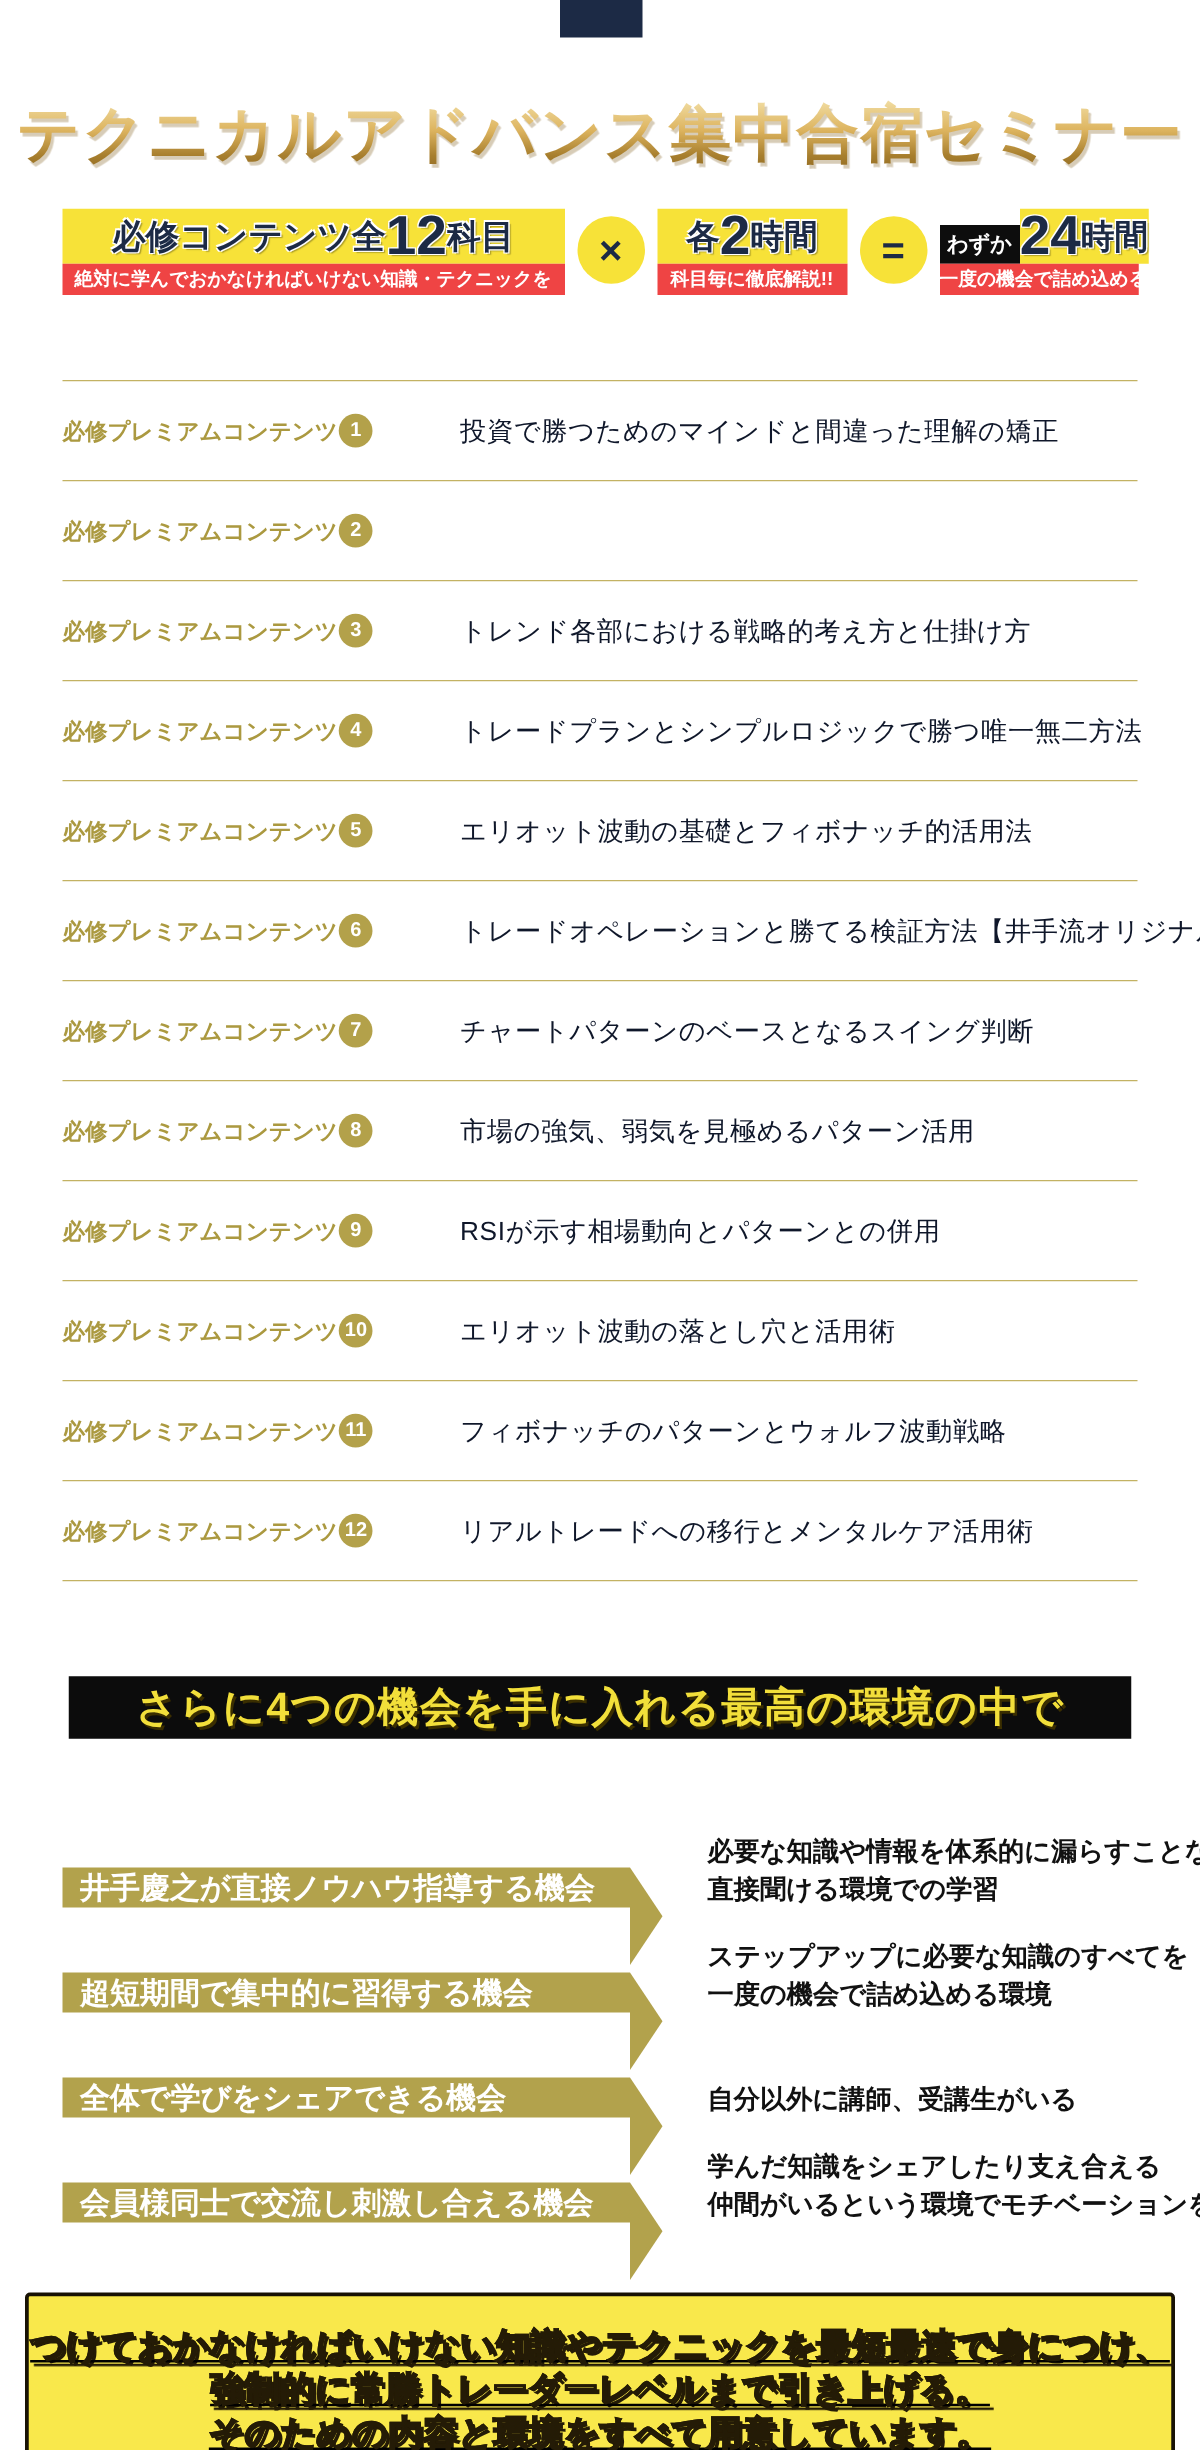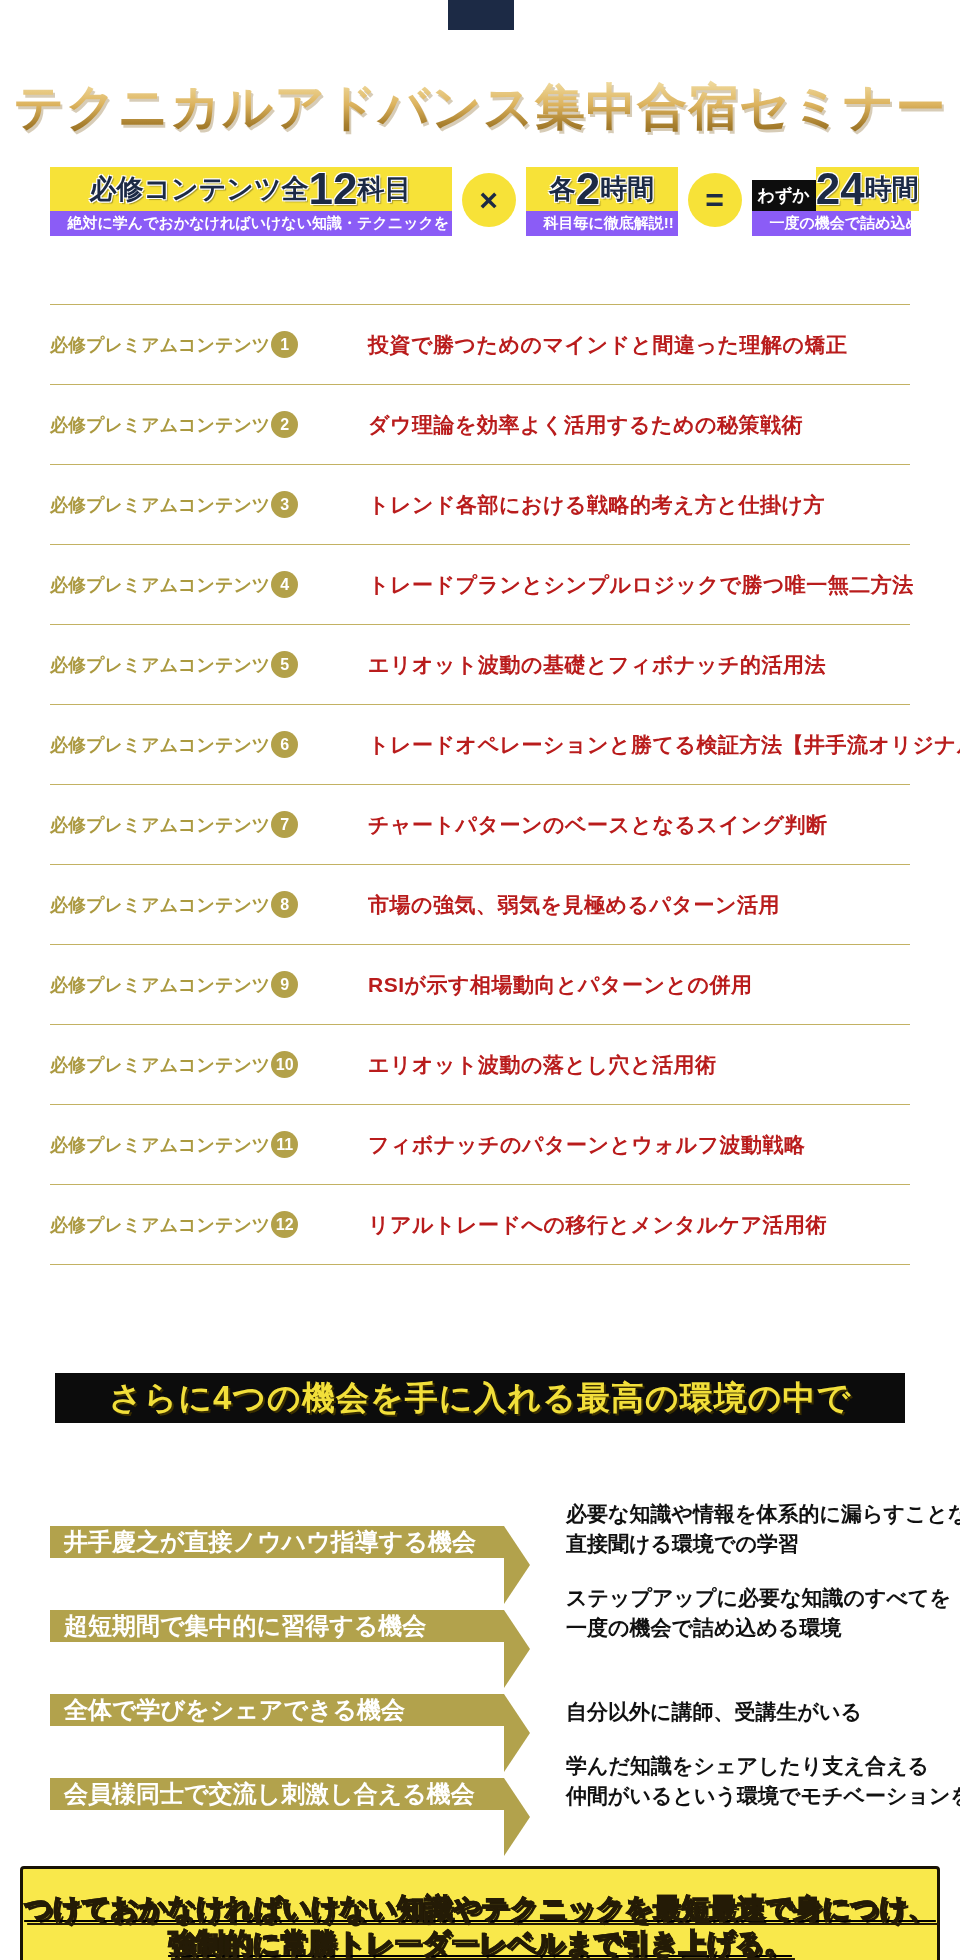--- a/index.html
+++ b/index.html
@@ -21,44 +21,44 @@
   .formula { display:flex; justify-content:center; align-items:stretch; gap:10px; margin-top:26px; height:66px; }
   .f-col { display:flex; flex-direction:column; }
   .f-col1 { width:402px; } .f-col2 { width:152px; } .f-col3 { width:159px; }
   .f-main {
     flex:1; background:#f7e238; color:#1c2a45; display:flex; align-items:center; justify-content:center;
     font-weight:900; font-size:27px; white-space:nowrap; line-height:1;
     text-shadow:-1px -1px 0 #fff,1px -1px 0 #fff,-1px 1px 0 #fff,1px 1px 0 #fff,2px 2px 1px rgba(0,0,0,.3);
   }
   .f-big { font-size:44px; line-height:1; }
   .f-sub {
-    background:#8b5cf6; color:#fff; font-weight:700; font-size:15px; text-align:center;
-    padding:3px 18px; white-space:nowrap;
+    background:#ef4444; color:#fff; font-weight:700; font-size:15px; text-align:center;
+    padding:3px 0; white-space:nowrap;
   }
   .f-op {
     width:54px; height:54px; border-radius:50%; background:#f7e238; color:#1c2a45;
     font-size:32px; font-weight:900; display:flex; align-items:center; justify-content:center; align-self:center;
   }
   .f-row3 { flex:1; display:flex; }
   .f-lead { align-self:flex-end; background:#0d0d0d; color:#fff; font-weight:700; font-size:17px; padding:4px 6px; white-space:nowrap; }
   .f-row3 .f-main { flex:1; }
 
   
   .contents-list { margin:71px 50px 0; border-bottom:1px solid #c3b263; }
   .c-row { display:flex; align-items:center; height:79px; border-top:1px solid #c3b263; }
   .c-label { display:flex; align-items:center; width:268px; flex-shrink:0; }
   .c-label-text { color:#ab9940; font-weight:bold; font-size:18px; white-space:nowrap; }
   .c-num {
     width:27px; height:27px; border-radius:50%; background:#b3a14a; color:#fff;
     font-size:16px; font-weight:bold; display:flex; align-items:center; justify-content:center; margin-left:1px; flex-shrink:0;
   }
-  .c-title { margin-left:50px; font-size:21px; font-weight:bold; color:#b91c1c; white-space:nowrap; letter-spacing:0.5px; }
-
-  
-  .opps-heading { margin:108px 55px 0; height:50px; background:#0c0c0c; display:flex; align-items:center; justify-content:center; }
+  .c-title { margin-left:50px; font-size:21px; font-weight:normal; color:#0f172a; white-space:nowrap; letter-spacing:0.5px; }
+
+  
+  .opps-heading { margin:76px 55px 0; height:50px; background:#0c0c0c; display:flex; align-items:center; justify-content:center; }
   .opps-heading span {
     color:#f2df3a; font-size:33px; font-weight:900; white-space:nowrap; letter-spacing:1px;
     text-shadow:2px 2px 0 #3a2e00;
   }
   .opps { margin:57px 50px 0; }
   .opp-row { display:flex; align-items:flex-end; height:78px; margin-bottom:6px; }
   .opp-box {
     position:relative; width:440px; flex-shrink:0; background:#b2a24c; color:#fff;
     display:flex; align-items:center; font-weight:900; font-size:24px; padding-left:14px; white-space:nowrap;
   }
@@ -129,21 +129,20 @@
         <span class="c-label-text">必修プレミアムコンテンツ</span>
         <span class="c-num">1</span>
       </div>
     <div class="c-title">投資で勝つためのマインドと間違った理解の矯正</div>
   </div>
   <div class="c-row">
     <div class="c-label">
         <span class="c-label-text">必修プレミアムコンテンツ</span>
         <span class="c-num">2</span>
       </div>
-    <div class="c-title">ダウ理論を効率よく活用するための秘策戦術</div>
   </div>
   <div class="c-row">
     <div class="c-label">
         <span class="c-label-text">必修プレミアムコンテンツ</span>
         <span class="c-num">3</span>
       </div>
     <div class="c-title">トレンド各部における戦略的考え方と仕掛け方</div>
   </div>
   <div class="c-row">
     <div class="c-label">

